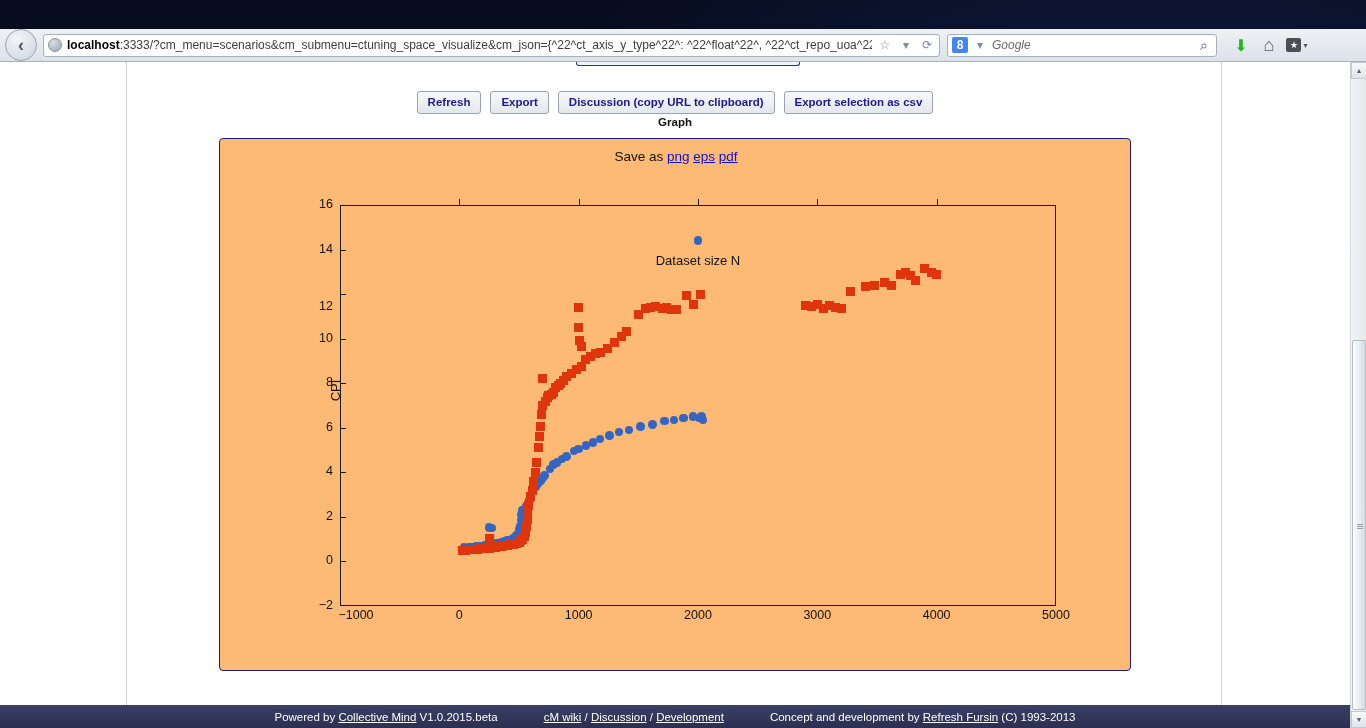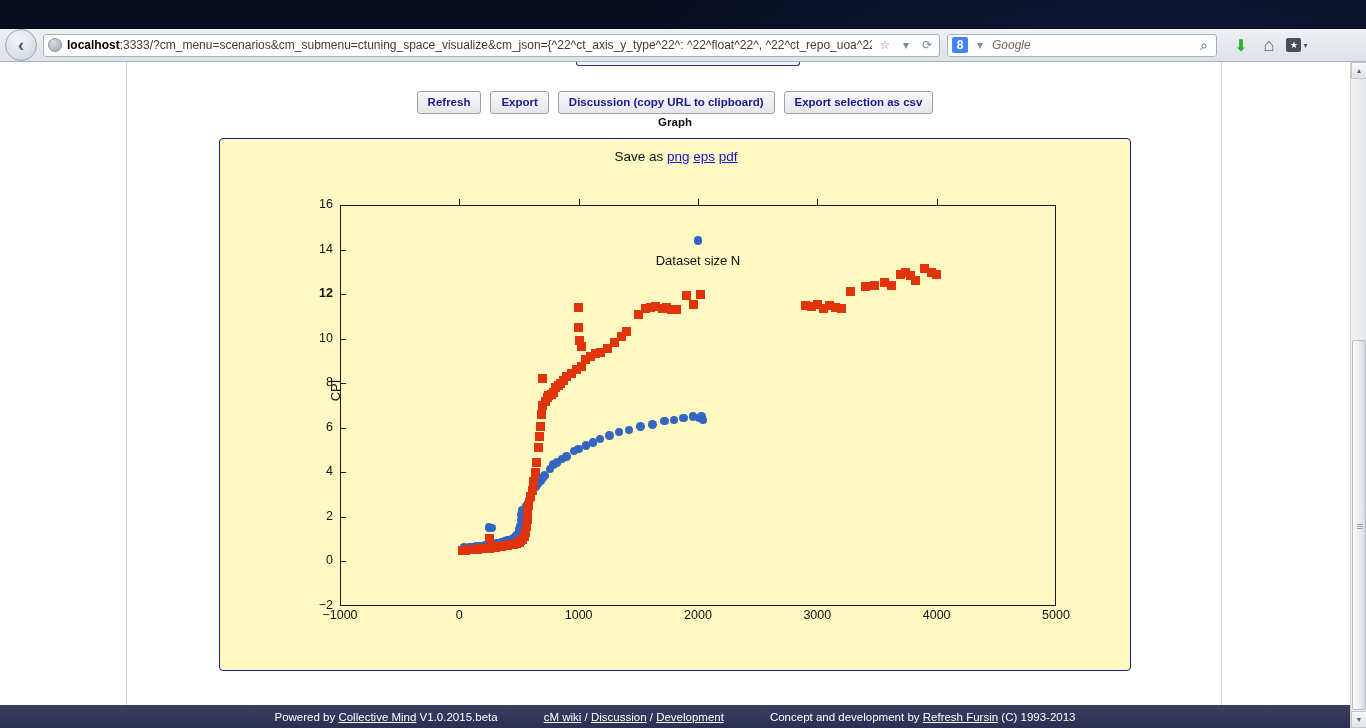--- a/index.html
+++ b/index.html
@@ -131,21 +131,21 @@
     background:linear-gradient(180deg,#f7f8f9 0%, #e4e7eb 100%);
     color:#1a1a8c; font-size:11.5px; font-weight:bold;
     padding:3px 10px 4px; line-height:14px; white-space:nowrap;
   }
   #graph-label{
     position:absolute; left:0; top:54px; width:1096px; text-align:center;
     font-size:11.5px; font-weight:bold; color:#111;
   }
   #graph-panel{
     position:absolute; left:92px; top:76px; width:912px; height:533px;
-    border:1px solid #1d1d7e; border-radius:4px; background:#fef9c3;
+    border:1px solid #1d1d7e; border-radius:4px; background:#fdba74;
   }
   #saveas{
     position:absolute; top:10px; left:0; width:912px; text-align:center;
     font-size:13.5px; color:#111;
   }
   #saveas a{ color:#1111cc; text-decoration:underline; }
   
   #plot{
     position:absolute; left:120px; top:66px; width:716px; height:401px;
   }
@@ -265,26 +265,26 @@
               <div class="ytick" style="top: 311.889px;">2</div>
               <div class="ytickmark" style="top: 311.889px;"></div>
               <div class="ytick" style="top: 267.333px;">4</div>
               <div class="ytickmark" style="top: 267.333px;"></div>
               <div class="ytick" style="top: 222.778px;">6</div>
               <div class="ytickmark" style="top: 222.778px;"></div>
               <div class="ytick" style="top: 178.222px;">8</div>
               <div class="ytickmark" style="top: 178.222px;"></div>
               <div class="ytick" style="top: 133.667px;">10</div>
               <div class="ytickmark" style="top: 133.667px;"></div>
-              <div class="ytick" style="top: 89px; font-weight: bold;">12</div>
+              <div class="ytick" style="top: 102px;">12</div>
               <div class="ytickmark" style="top: 89.1111px;"></div>
               <div class="ytick" style="top: 44.5556px;">14</div>
               <div class="ytickmark" style="top: 44.5556px;"></div>
               <div class="ytick" style="top: 0px;">16</div>
-              <div class="xtick" style="left: 0px;">−1000</div>
+              <div class="xtick" style="left: 16px;">−1000</div>
               <div class="xtick" style="left: 119.333px;">0</div>
               <div class="xtickmark" style="left: 119.333px;"></div>
               <div class="xtick" style="left: 238.667px;">1000</div>
               <div class="xtickmark" style="left: 238.667px;"></div>
               <div class="xtick" style="left: 358px;">2000</div>
               <div class="xtickmark" style="left: 358px;"></div>
               <div class="xtick" style="left: 477.333px;">3000</div>
               <div class="xtickmark" style="left: 477.333px;"></div>
               <div class="xtick" style="left: 596.667px;">4000</div>
               <div class="xtickmark" style="left: 596.667px;"></div>

